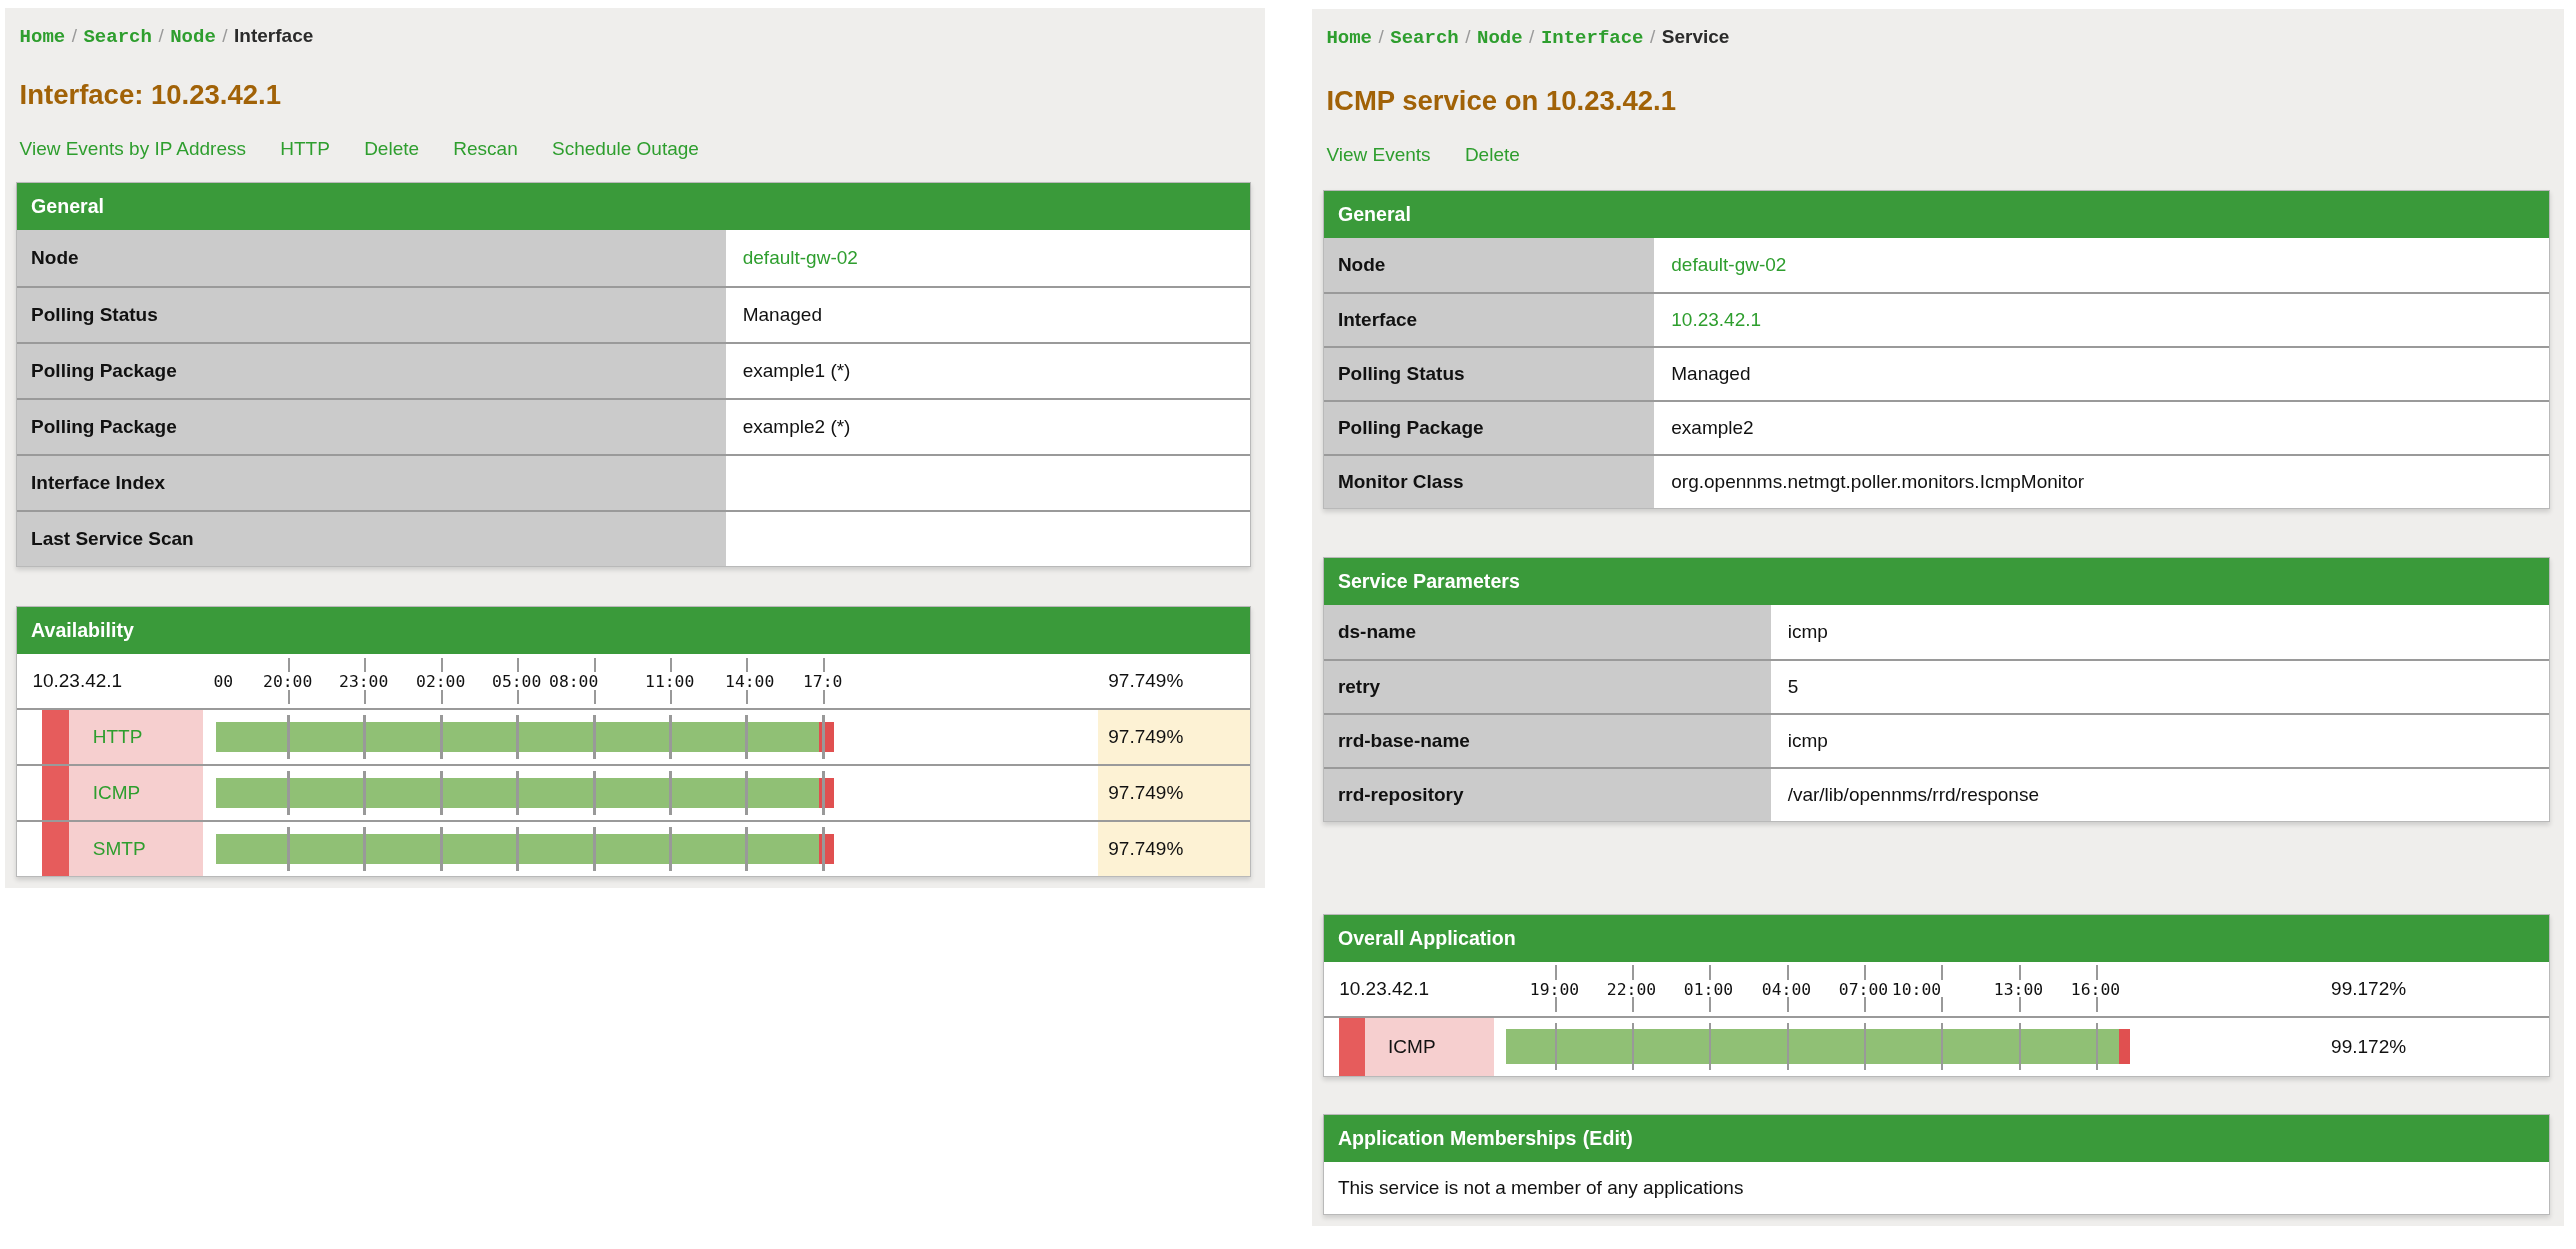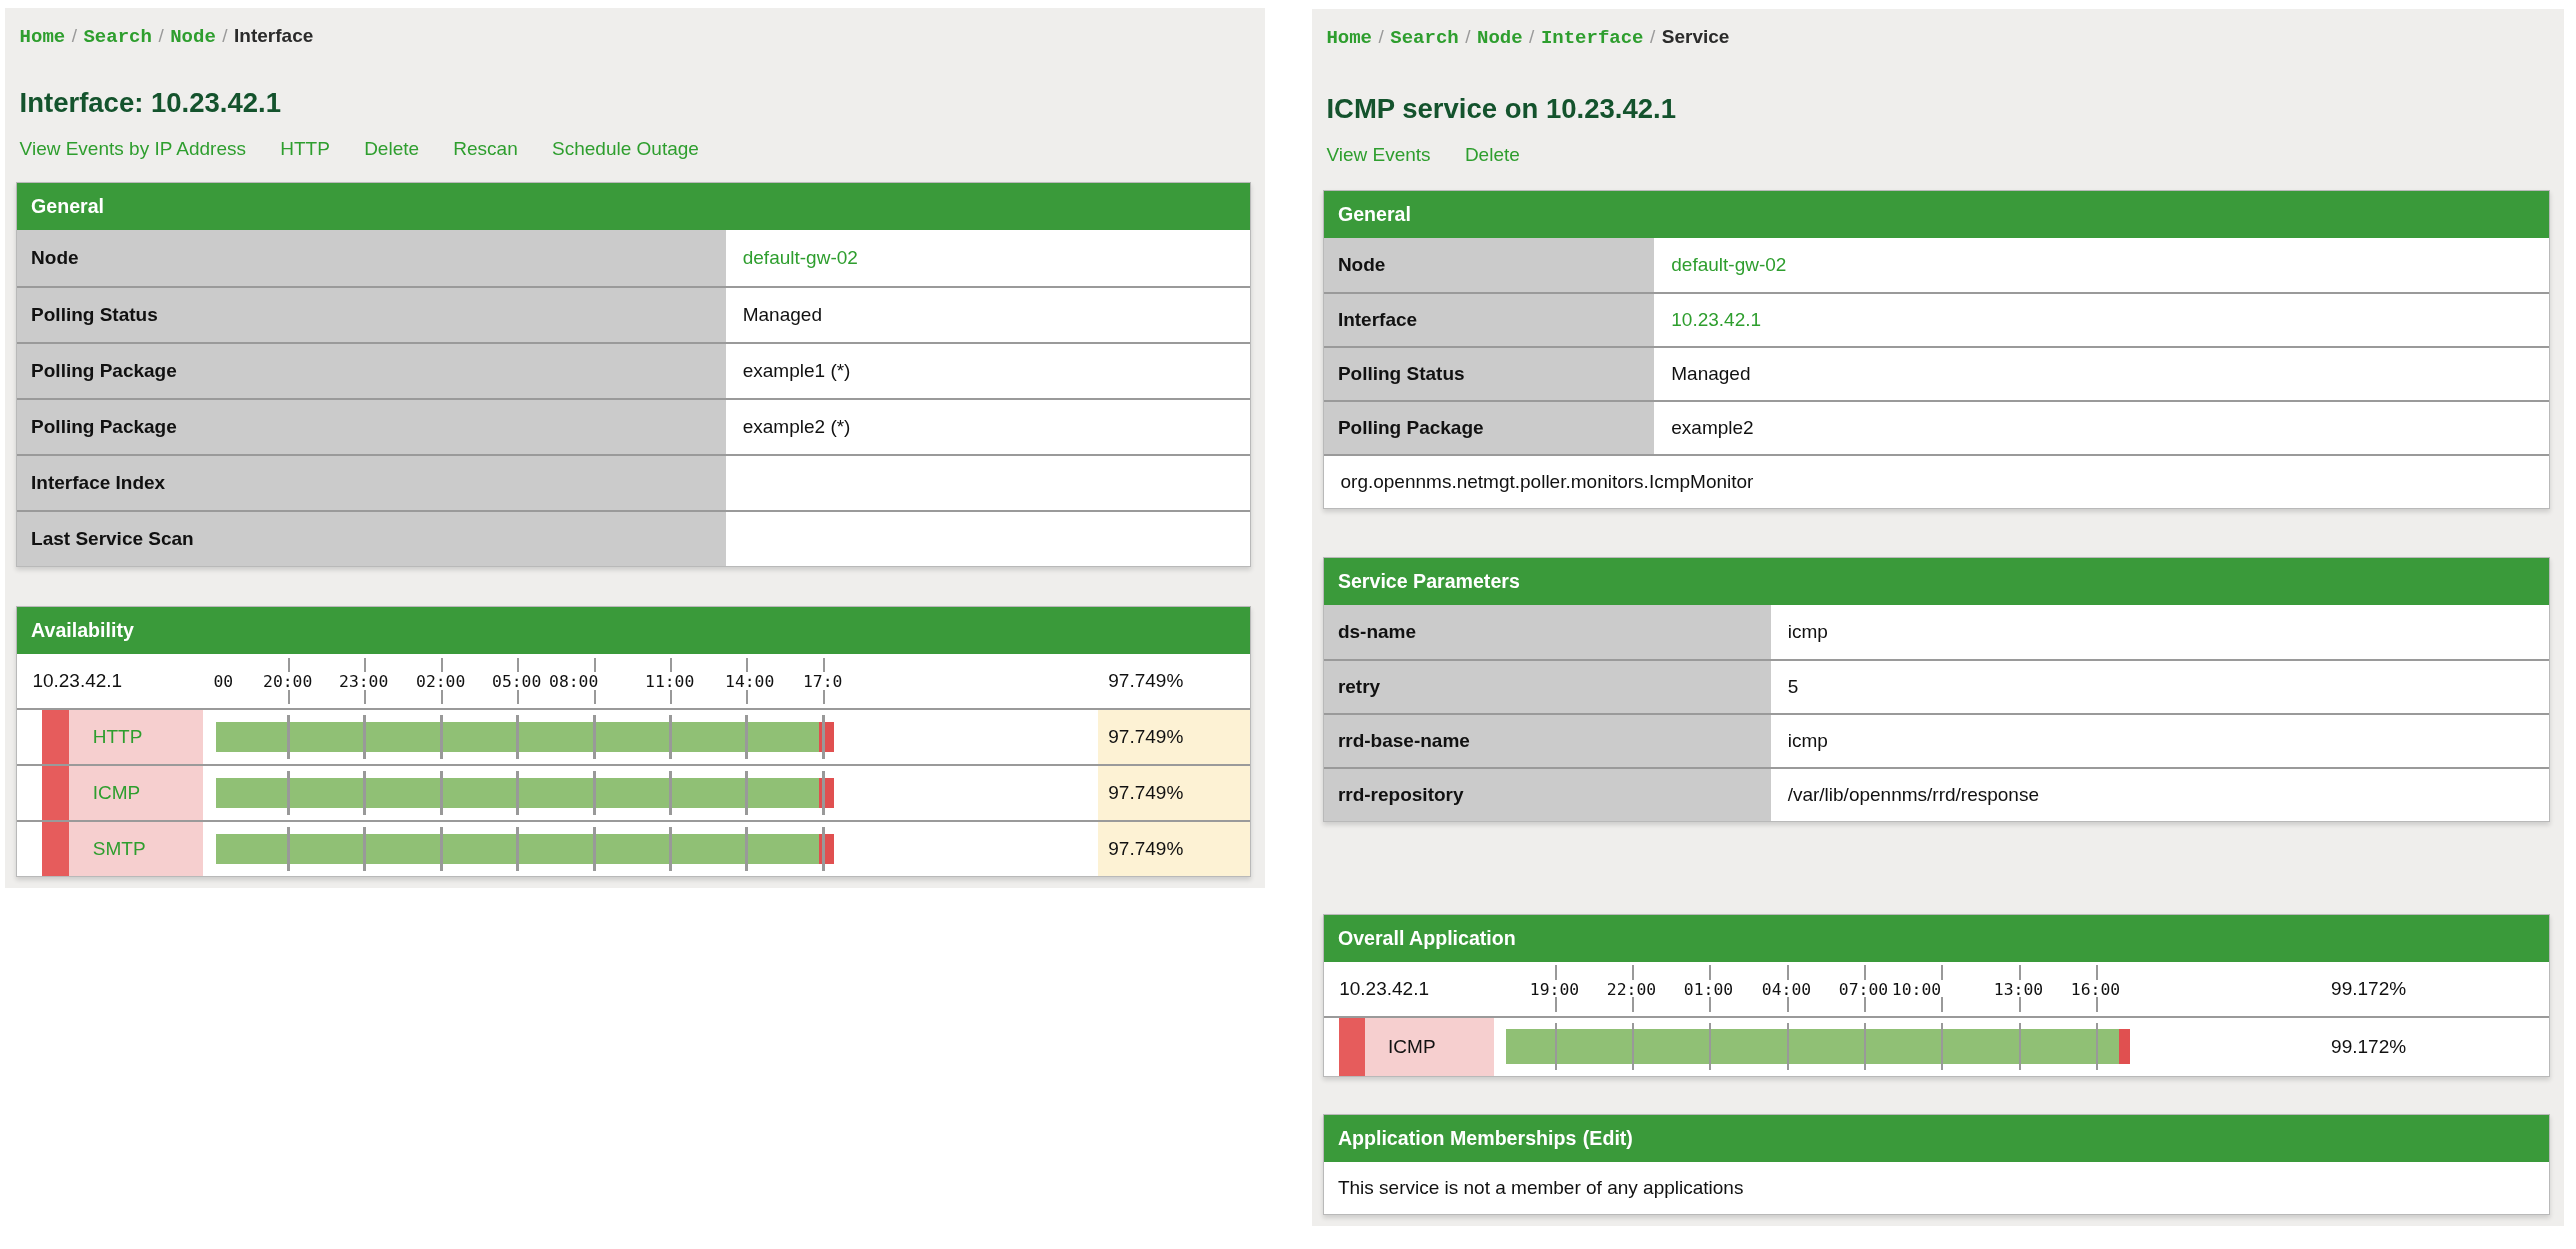--- a/index.html
+++ b/index.html
@@ -6,21 +6,21 @@
   html,body { width:2576px; height:1250px; background:#ffffff; font-family:"Liberation Sans", sans-serif; overflow:hidden; }
   .page { position:absolute; background:#efeeec; }
   #page-left  { left:5.2px;    top:7.9px; width:1260px; height:880px; }
   #page-right { left:1312px; top:8.5px; width:1252px; height:1217px; }
 
   .breadcrumb { position:absolute; left:14.4px; top:17px; font-size:19px; font-weight:bold; }
   .breadcrumb a { color:#2e9e2e; text-decoration:none;font-family:Liberation Mono, monospace; }
   .breadcrumb .sep { color:#9a9a9a; font-weight:normal; padding:0 6.5px; }
   .breadcrumb .current { color:#2b2b2b; }
 
-  .page-title { position:absolute; left:14.4px; top:71px; font-size:27.5px; font-weight:bold; color:#14532d;margin-top:8px; }
+  .page-title { position:absolute; left:14.4px; top:71px; font-size:27.5px; font-weight:bold; color:#a16207; }
   #page-right .page-title { top:76px; }
 
   .actions { position:absolute; left:14.4px; top:130px; font-size:19px; }
   #page-right .actions { top:135px; }
   .actions a { color:#2e9e2e; text-decoration:none; margin-right:29px; }
 
   .panel { position:absolute; left:10.5px; right:14.4px; background:#ffffff;
            border:0.7px solid #b9b9b9; box-shadow:0 2.6px 4.6px rgba(0,0,0,0.14); }
   .panel-heading { height:47px; background:#3a9a3a; color:#ffffff; font-size:19.6px; font-weight:bold;
                    display:flex; align-items:center; padding-left:14.4px; }
@@ -274,20 +274,21 @@
     </div>
     <div class="kv-row">
       <div class="kv-label">Polling Status</div>
       <div class="kv-value">Managed</div>
     </div>
     <div class="kv-row">
       <div class="kv-label">Polling Package</div>
       <div class="kv-value">example2</div>
     </div>
     <div class="kv-row">
+      <div class="kv-label">Monitor Class</div>
       <div class="kv-value">org.opennms.netmgt.poller.monitors.IcmpMonitor</div>
     </div>
   </div>
 
   <div class="panel" id="right-sp">
     <div class="panel-heading">
         <span>Service Parameters</span>
       </div>
     <div class="kv-row">
       <div class="kv-label">ds-name</div>

